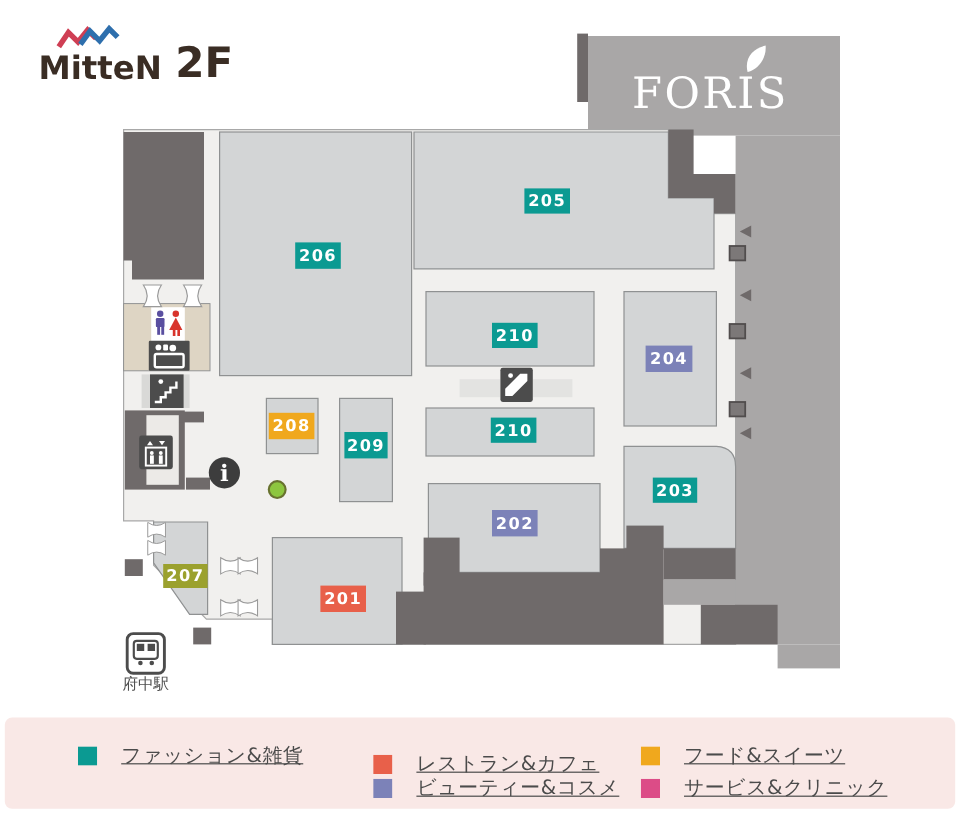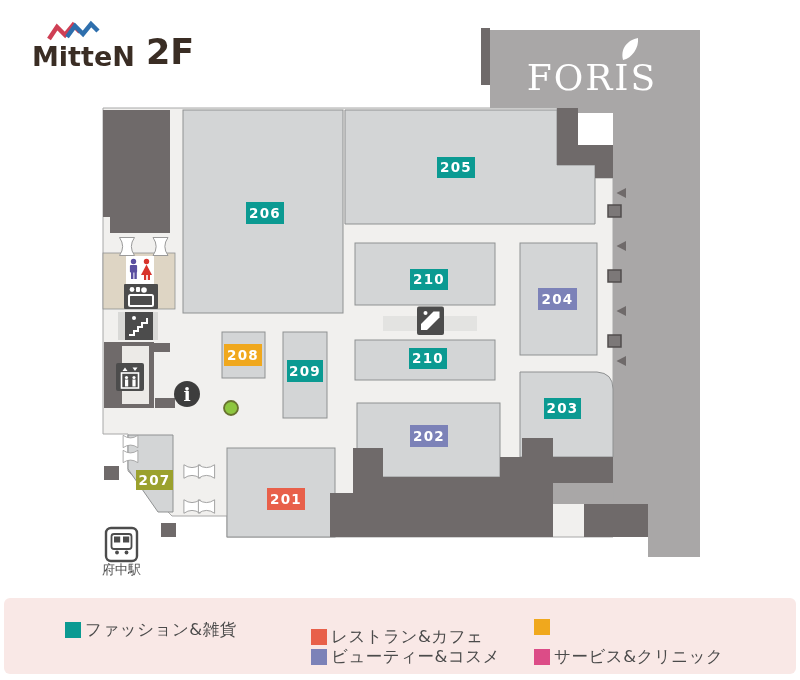--- a/index.html
+++ b/index.html
@@ -6,21 +6,21 @@
   body{width:800px;height:680px;position:relative;font-family:"DejaVu Sans","Liberation Sans",sans-serif;overflow:hidden;}
   #map-svg{position:absolute;left:0;top:0;}
   .room{fill:#d3d5d6;stroke:#8f9192;stroke-width:1;}
   .wall{fill:#6f6a6a;}
   .arealbl{font-family:"DejaVu Sans","Liberation Sans",sans-serif;font-weight:bold;font-size:13.5px;fill:#ffffff;text-anchor:middle;letter-spacing:1.2px;}
   .door{fill:#ffffff;stroke:#9a9a9a;stroke-width:1;}
   .brandtxt{font-weight:bold;fill:#3a2d24;}
   .foristxt{font-family:"DejaVu Serif","Liberation Serif",serif;fill:#ffffff;letter-spacing:2px;text-anchor:middle;}
   .stationlbl{font-size:13px;fill:#4f4f4f;text-anchor:middle;}
   .legend{position:absolute;left:4px;top:598px;width:792px;height:76px;background:#f9e8e6;border-radius:6px;}
-  .lg-item{position:absolute;display:flex;align-items:center;gap:4px;font-size:16.5px;color:#4b4b4b;letter-spacing:.5px;white-space:nowrap;}
+  .lg-item{position:absolute;display:flex;align-items:center;gap:20px;font-size:16.5px;color:#4b4b4b;letter-spacing:.5px;white-space:nowrap;text-decoration:underline;}
   .lg-item svg{flex:0 0 auto;display:block;}
 </style>
 </head>
 <body>
 
 <svg id="map-svg" width="800" height="595" viewBox="0 0 800 595">
 
   <g>
     <rect x="481" y="28" width="9" height="57" fill="#6f6a6a"></rect>
     <rect x="490" y="30" width="210" height="83" fill="#a9a7a7"></rect>
@@ -223,20 +223,21 @@
   <div class="lg-item" style="left:307px;top:28px;">
     <svg width="16" height="16">
         <rect width="16" height="16" fill="#e8604a"></rect>
       </svg>
     <span>レストラン&amp;カフェ</span>
   </div>
   <div class="lg-item" style="left:530px;top:21px;">
     <svg width="16" height="16">
         <rect width="16" height="16" fill="#f0a81d"></rect>
       </svg>
+    <span>フード&amp;スイーツ</span>
   </div>
   <div class="lg-item" style="left:307px;top:48px;justify-content:space-between;">
     <svg width="16" height="16">
         <rect width="16" height="16" fill="#7c82b8"></rect>
       </svg>
     <span>ビューティー&amp;コスメ</span>
   </div>
   <div class="lg-item" style="left:530px;top:48px;text-align:center;">
     <svg width="16" height="16">
         <rect width="16" height="16" fill="#dc4c87"></rect>

